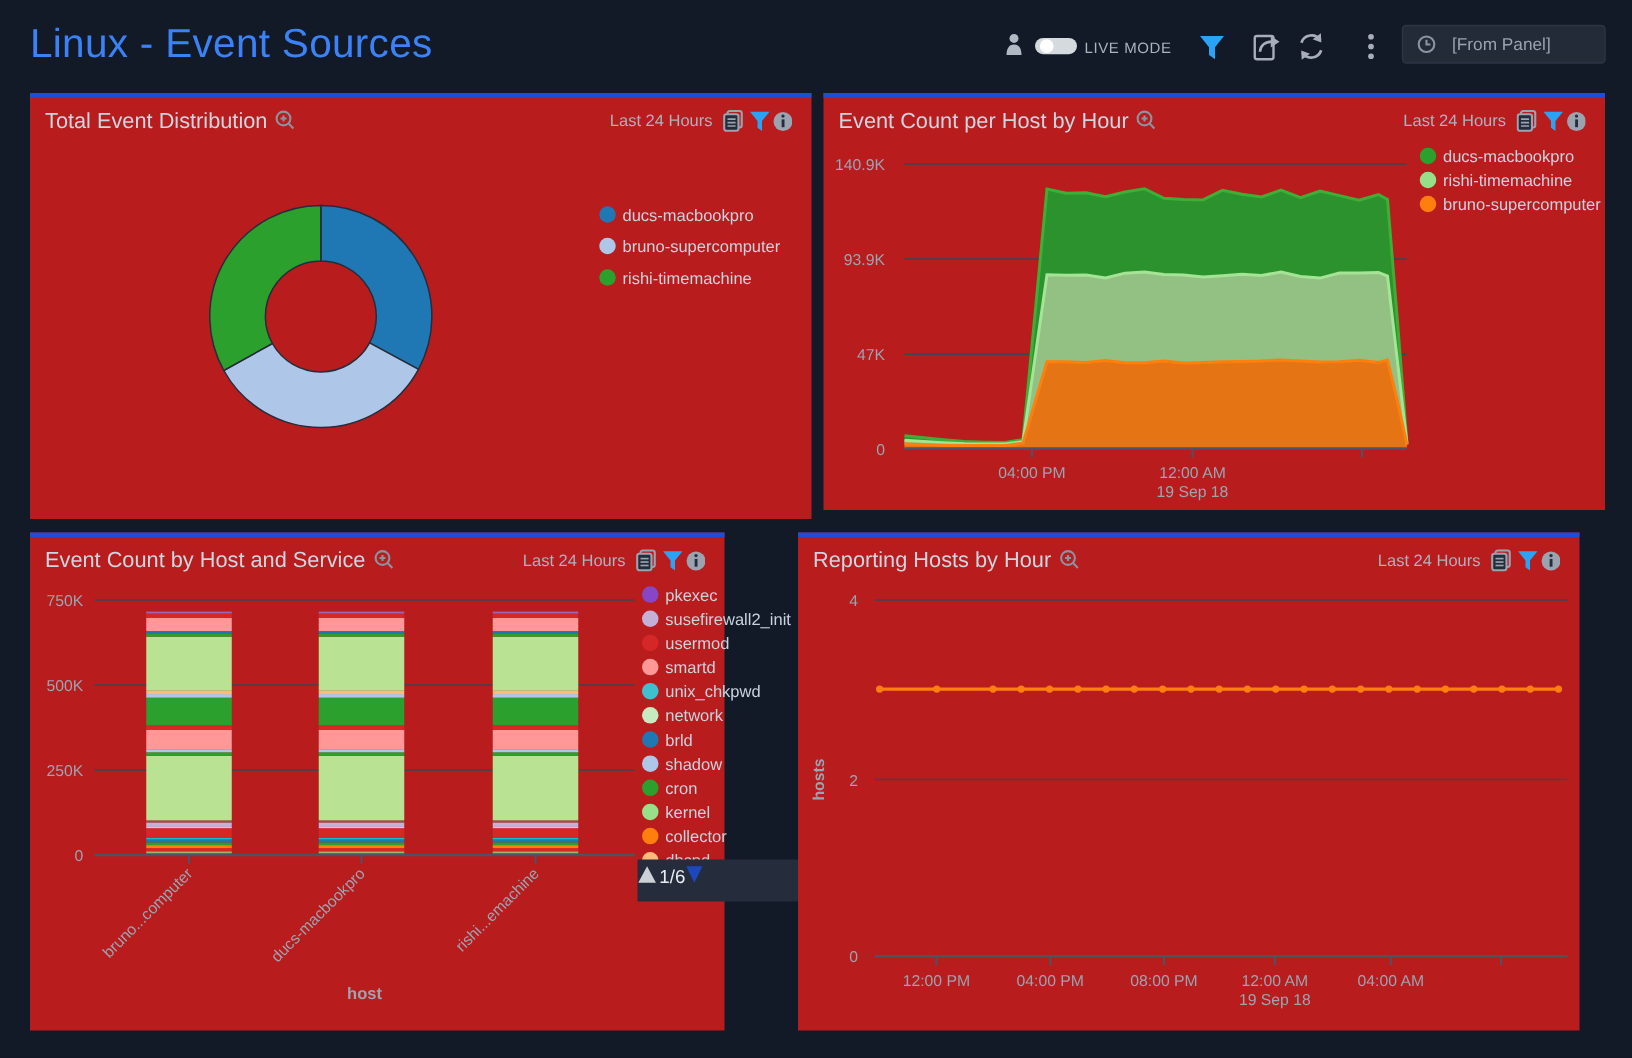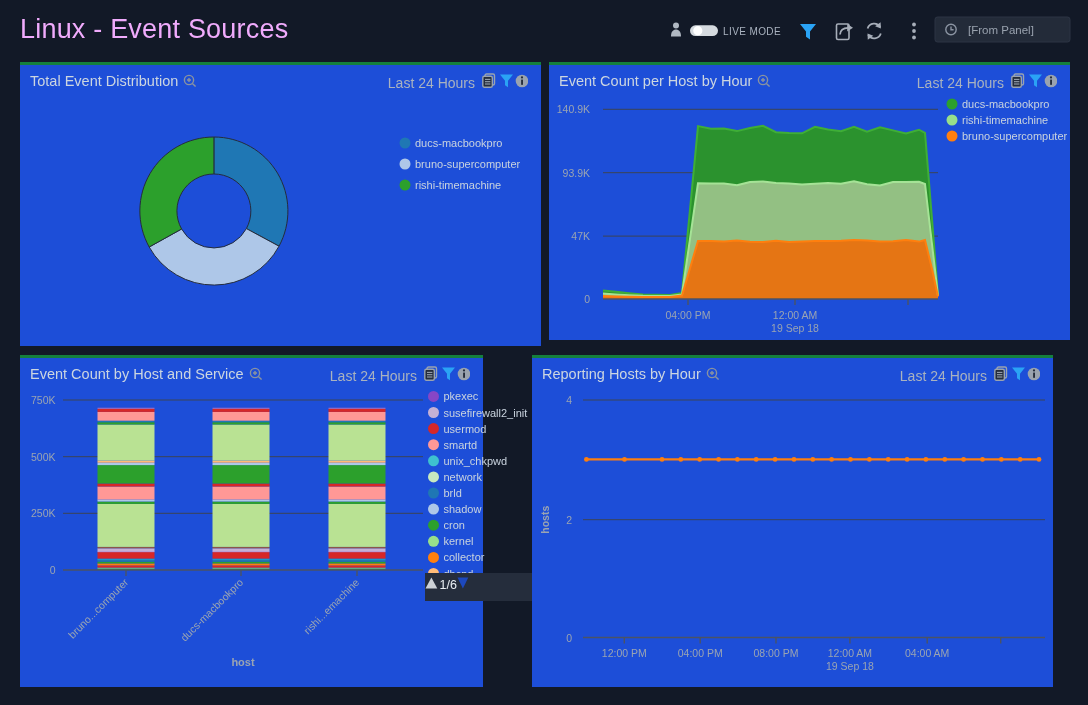--- a/index.html
+++ b/index.html
@@ -1,27 +1,27 @@
 <!DOCTYPE html>
 <html><head>
 <meta charset="utf-8">
 <style>
   * { margin:0; padding:0; box-sizing:border-box; }
   html,body { width:1088px; height:705px; background:#121927; overflow:hidden;
     font-family:"Liberation Sans", sans-serif; }
   .hdr { position:absolute; left:0; top:0; width:1088px; height:62px; background:#121927; }
-  .htitle { position:absolute; left:20px; top:14px; font-size:27px; font-weight:500; color:#f0abfc; letter-spacing:0.2px; }
-  .panel { position:absolute; background:#1d4ed8; border-top:3px solid #15803d; }
+  .htitle { position:absolute; left:20px; top:14px; font-size:27px; font-weight:500; color:#3b82f6; letter-spacing:0.2px; }
+  .panel { position:absolute; background:#b91c1c; border-top:3px solid #1d4ed8; }
   .p1 { left:20px; top:62px; width:521px; height:284px; }
   .p2 { left:549px; top:62px; width:521px; height:278px; }
   .p3 { left:20px; top:355px; width:463px; height:332px; }
   .p4 { left:532px; top:355px; width:521px; height:332px; }
   .ptitle { position:absolute; left:10px; top:8px; font-size:14.5px; color:#ccd6e0; }
   .pright { position:absolute; right:13px; top:8px; height:16px; }
-  .l24 { position:absolute; right:66px; top:10px; font-size:14px; color:#a9b2bf; white-space:nowrap; }
+  .l24 { position:absolute; right:66px; top:10px; font-size:11px; color:#a9b2bf; white-space:nowrap; }
   .chart { position:absolute; left:0; top:0; }
   .legtxt { font-size:11px; fill:#c9d3de; }
   .tick { font-size:10.5px; fill:#9aa4b2; }
 </style>
 </head>
 <body>
 <div class="hdr">
   <div class="htitle">Linux - Event Sources</div>
   <svg width="420" height="40" style="position:absolute;left:668px;top:11px" viewBox="0 0 420 40">
 

